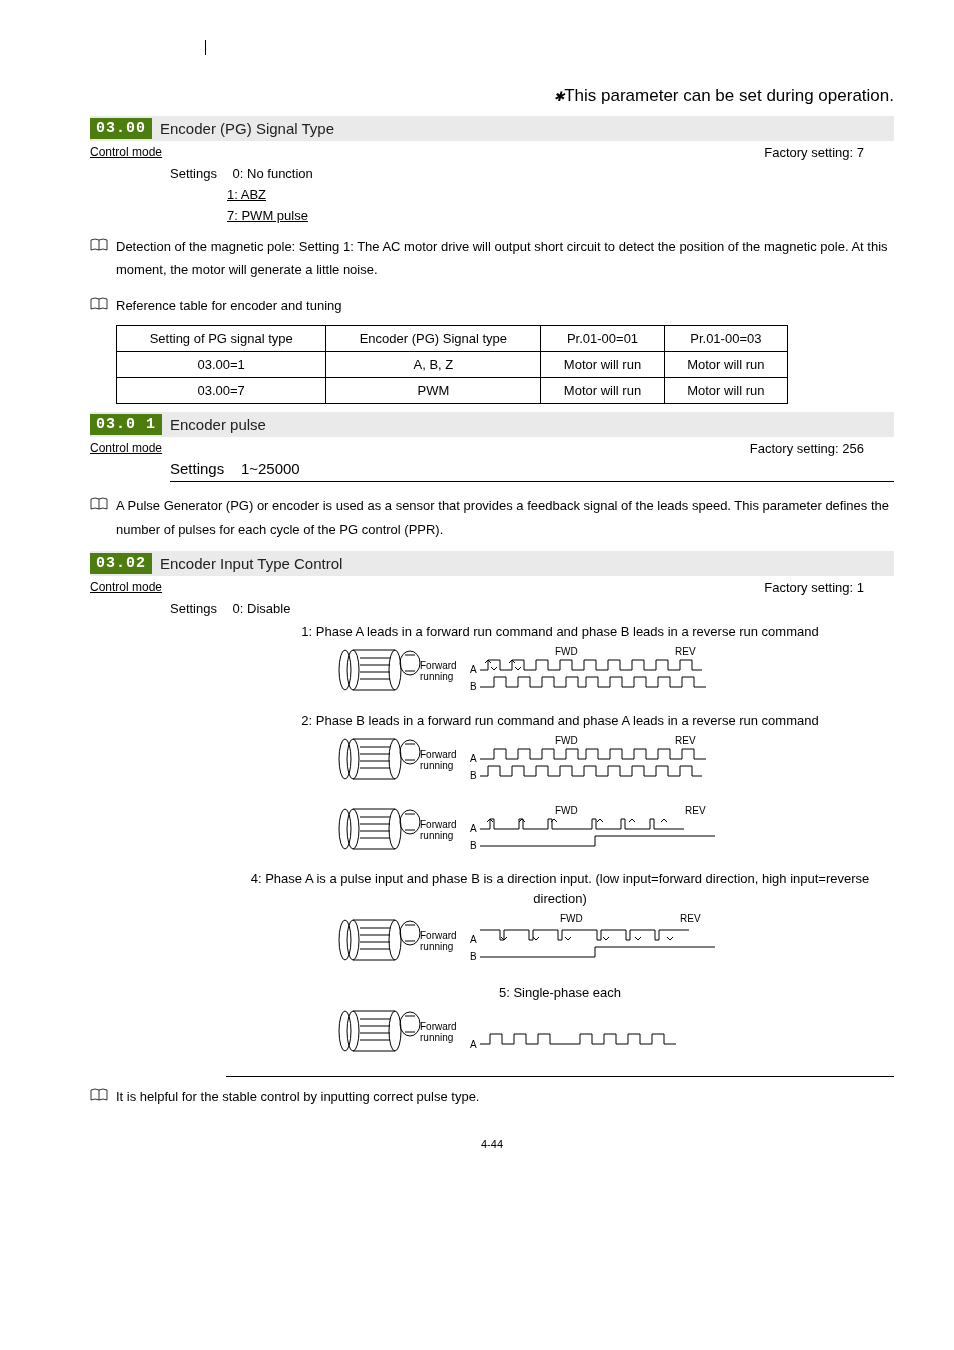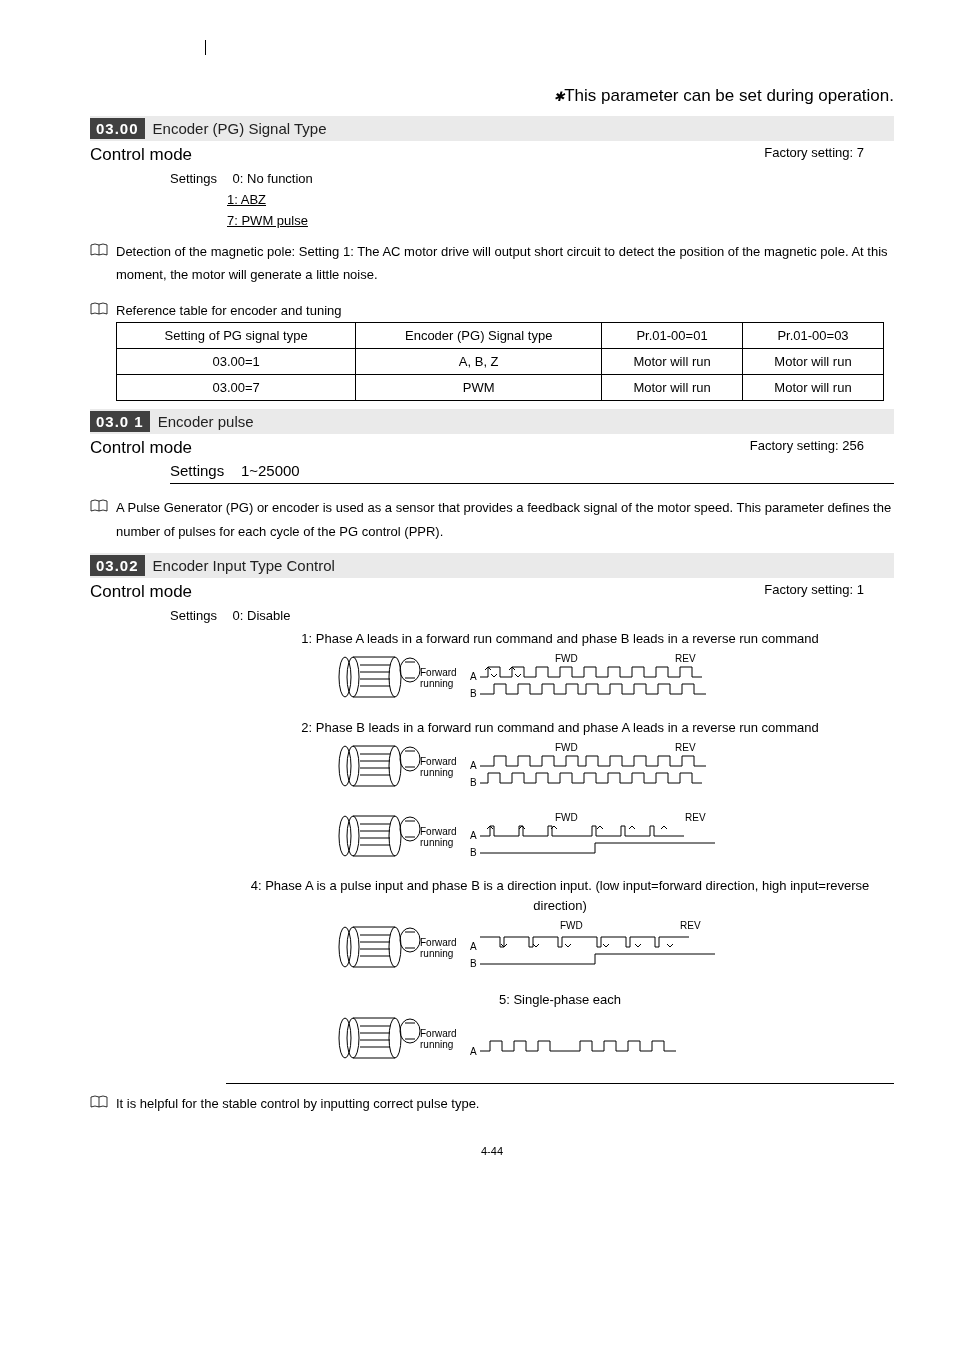--- a/index.html
+++ b/index.html
@@ -35,42 +35,43 @@
     font-style: italic;
   }
   .param-header {
     display: flex;
     align-items: center;
     background: #eaeaea;
     padding: 2px 0;
     margin-top: 5px;
   }
   .param-code {
-    background: #404040;
+    background: #4d7c0f;
     color: #fff;
-    font-family: Liberation Sans, sans-serif;
+    font-family: Liberation Mono, monospace;
     font-weight: bold;
     letter-spacing: 1px;
     padding: 2px 6px;
     font-size: 15px;
     margin-right: 8px;
     display: inline-flex;
     align-items: center;
   }
   .param-title {
     font-size: 15px;
     color: #222;
   }
   .row-flex {
     display: flex;
     justify-content: space-between;
     margin-top: 4px;
   }
   .control-mode {
-    font-size: 17px;
+    font-size: 12px;
+    text-decoration: underline;
   }
   .factory {
     font-size: 13px;
     padding-right: 30px;
   }
   .settings-block {
     margin-left: 80px;
     margin-top: 6px;
   }
   .settings-label {
@@ -98,21 +99,22 @@
     height: 14px;
     margin-right: 8px;
     margin-top: 3px;
   }
   .note-text {
     font-size: 13px;
   }
   table.ref-table {
     border-collapse: collapse;
     margin-left: 26px;
-    width: 768px;
+    margin-top: 8px;
+    width: 672px;
   }
   table.ref-table td, table.ref-table th {
     border: 1px solid #000;
     padding: 5px 8px;
     text-align: center;
     font-size: 13px;
     font-weight: normal;
   }
   .settings-range {
     margin-left: 80px;
@@ -219,21 +221,21 @@
 </div>
 <div class="settings-range">
   <span>Settings</span>&nbsp;&nbsp;&nbsp;
   <span>1~25000</span>
 </div>
 
 <div class="note">
   <svg class="note-icon" viewBox="0 0 18 14">
       <path d="M1 2 Q5 0 9 2 Q13 0 17 2 L17 12 Q13 10 9 12 Q5 10 1 12 Z M9 2 L9 12" fill="none" stroke="#000" stroke-width="0.8"></path>
     </svg>
-  <span class="note-text">A Pulse Generator (PG) or encoder is used as a sensor that provides a feedback signal of the motor speed. This parameter defines the number of pulses for each cycle of the PG control (PPR).</span>
+  <span class="note-text">A Pulse Generator (PG) or encoder is used as a sensor that provides a feedback signal of the leads speed. This parameter defines the number of pulses for each cycle of the PG control (PPR).</span>
 </div>
 
 <div class="param-header" style="margin-top:10px">
   <span class="param-code">03.02</span>
   <span class="param-title">Encoder Input Type Control</span>
 </div>
 <div class="row-flex">
   <span class="control-mode">Control mode</span>
   <span class="factory">Factory setting: 1</span>
 </div>

